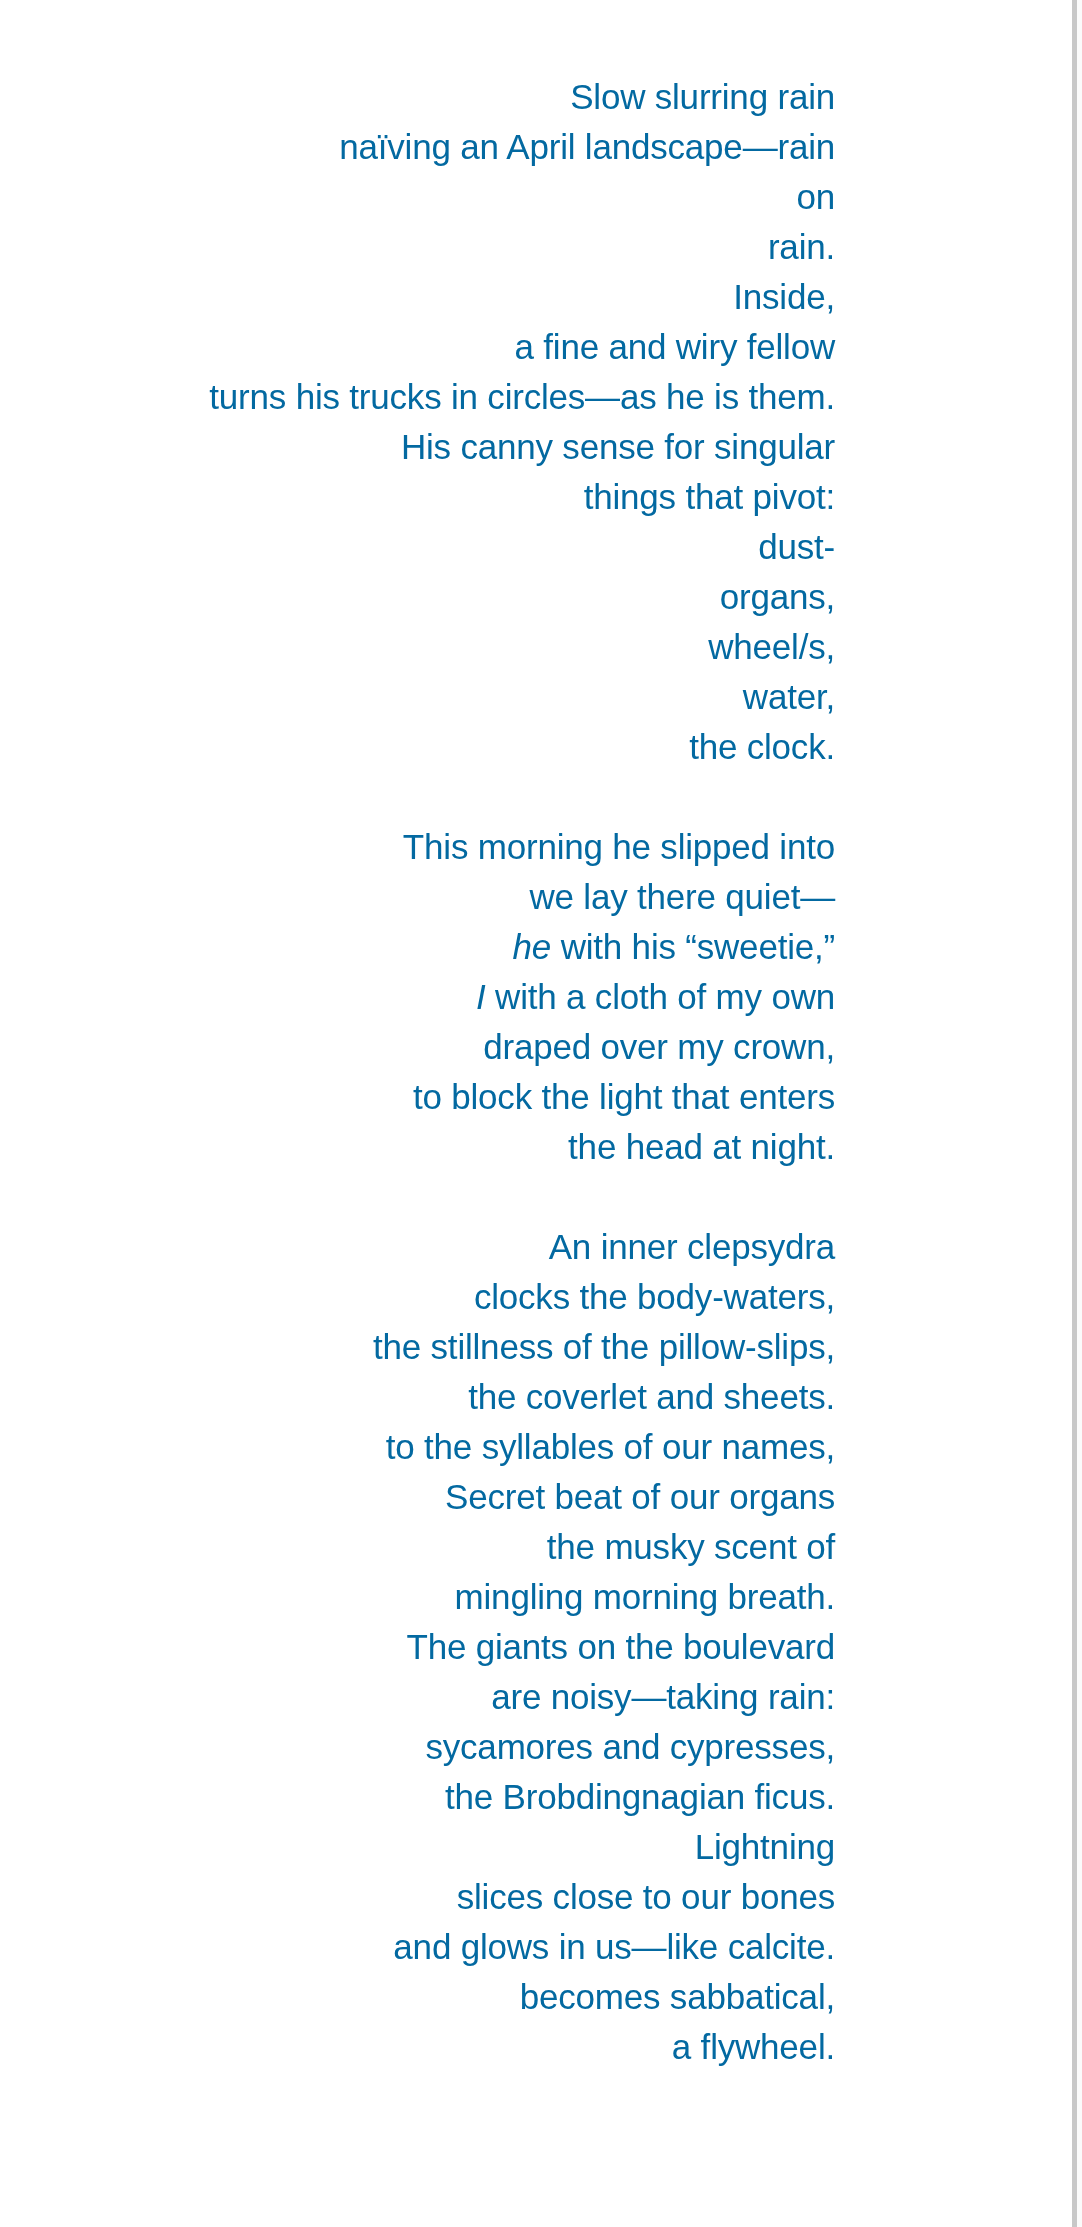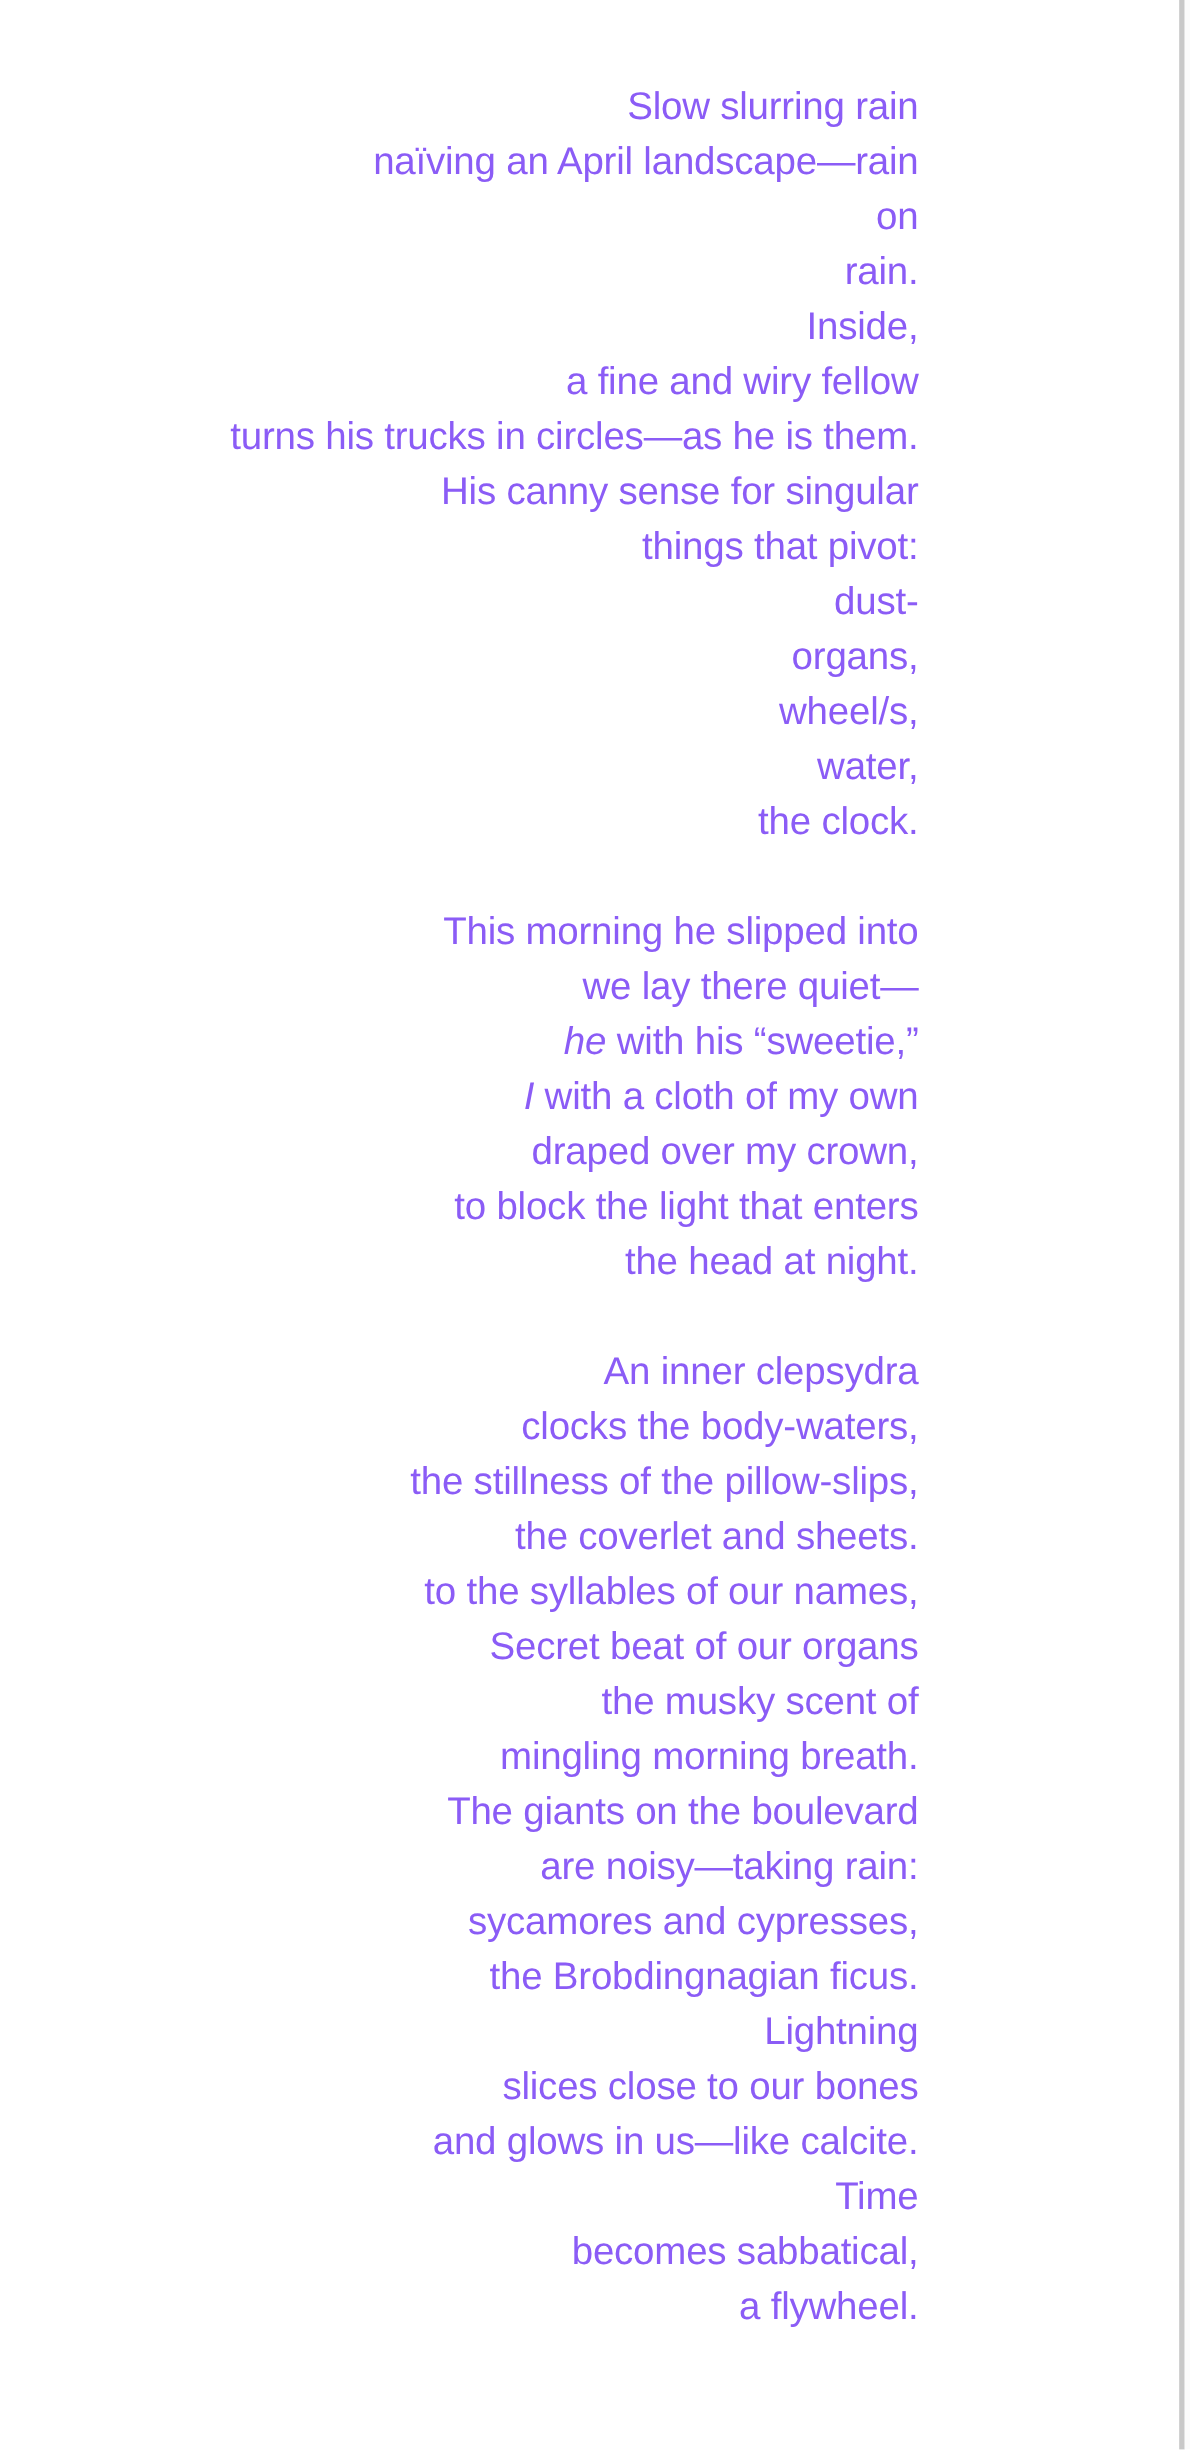--- a/index.html
+++ b/index.html
@@ -13,21 +13,21 @@
     height: 2227px;
     background: #ffffff;
     overflow: hidden;
     font-family: "Liberation Sans", "DejaVu Sans", sans-serif;
   }
   .poem {
     position: absolute;
     top: 72px;
     left: 0;
     right: 247px;
-    color: #8b5cf6;
+    color: #0369a1;
     font-size: 35px;
     line-height: 50px;
     text-align: right;
     letter-spacing: -0.2px;
   }
   .stanza { margin: 0 0 50px 0; }
   .stanza:last-child { margin-bottom: 0; }
   .line { white-space: pre; }
   .it { font-style: italic; text-align: center; }
   .scrollbar-track {
@@ -86,20 +86,19 @@
         <div class="line"><span>Secret beat of our organs</span></div>
         <div class="line"><span>the musky scent of</span></div>
         <div class="line"><span>mingling morning breath.</span></div>
         <div class="line"><span>The giants on the boulevard</span></div>
         <div class="line"><span>are noisy—taking rain:</span></div>
         <div class="line"><span>sycamores and cypresses,</span></div>
         <div class="line"><span>the Brobdingnagian ficus.</span></div>
         <div class="line"><span>Lightning</span></div>
         <div class="line"><span>slices close to our bones</span></div>
         <div class="line"><span>and glows in us—like calcite.</span></div>
-        <div class="line"><span>Time</span></div>
         <div class="line"><span>becomes sabbatical,</span></div>
         <div class="line"><span>a flywheel.</span></div>
       </div>
     </div>
   <div class="scrollbar-track"></div>
   <div class="edge-gap"></div>
 </div>
 
 </body></html>

